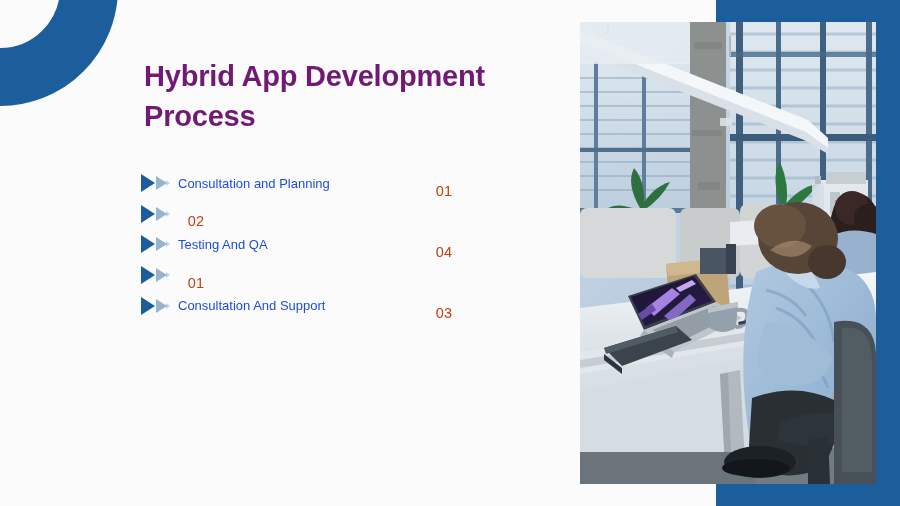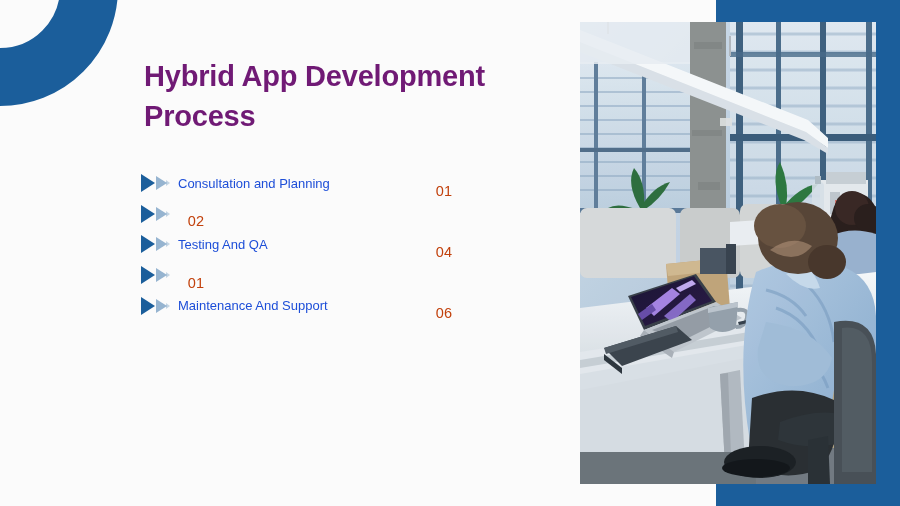--- a/index.html
+++ b/index.html
@@ -363,18 +363,18 @@
     </div>
 
     <div class="row">
       <span class="bullet">
         <svg width="30" height="20" viewBox="0 0 30 20">
           <polygon points="1,1 1,19 15,10" fill="#1b5e9b"></polygon>
           <polygon points="16,3 16,17 27,10" fill="#1b5e9b" opacity="0.45"></polygon>
           <polygon points="26,7 26,13 30,10" fill="#1b5e9b" opacity="0.25"></polygon>
         </svg>
       </span>
-      <span class="row-label">Maintenance And Support</span>
-      <span class="row-num">06</span>
+      <span class="row-label">Consultation And Support</span>
+      <span class="row-num">03</span>
     </div>
 
   </div>
 </div>
 
 </body></html>

